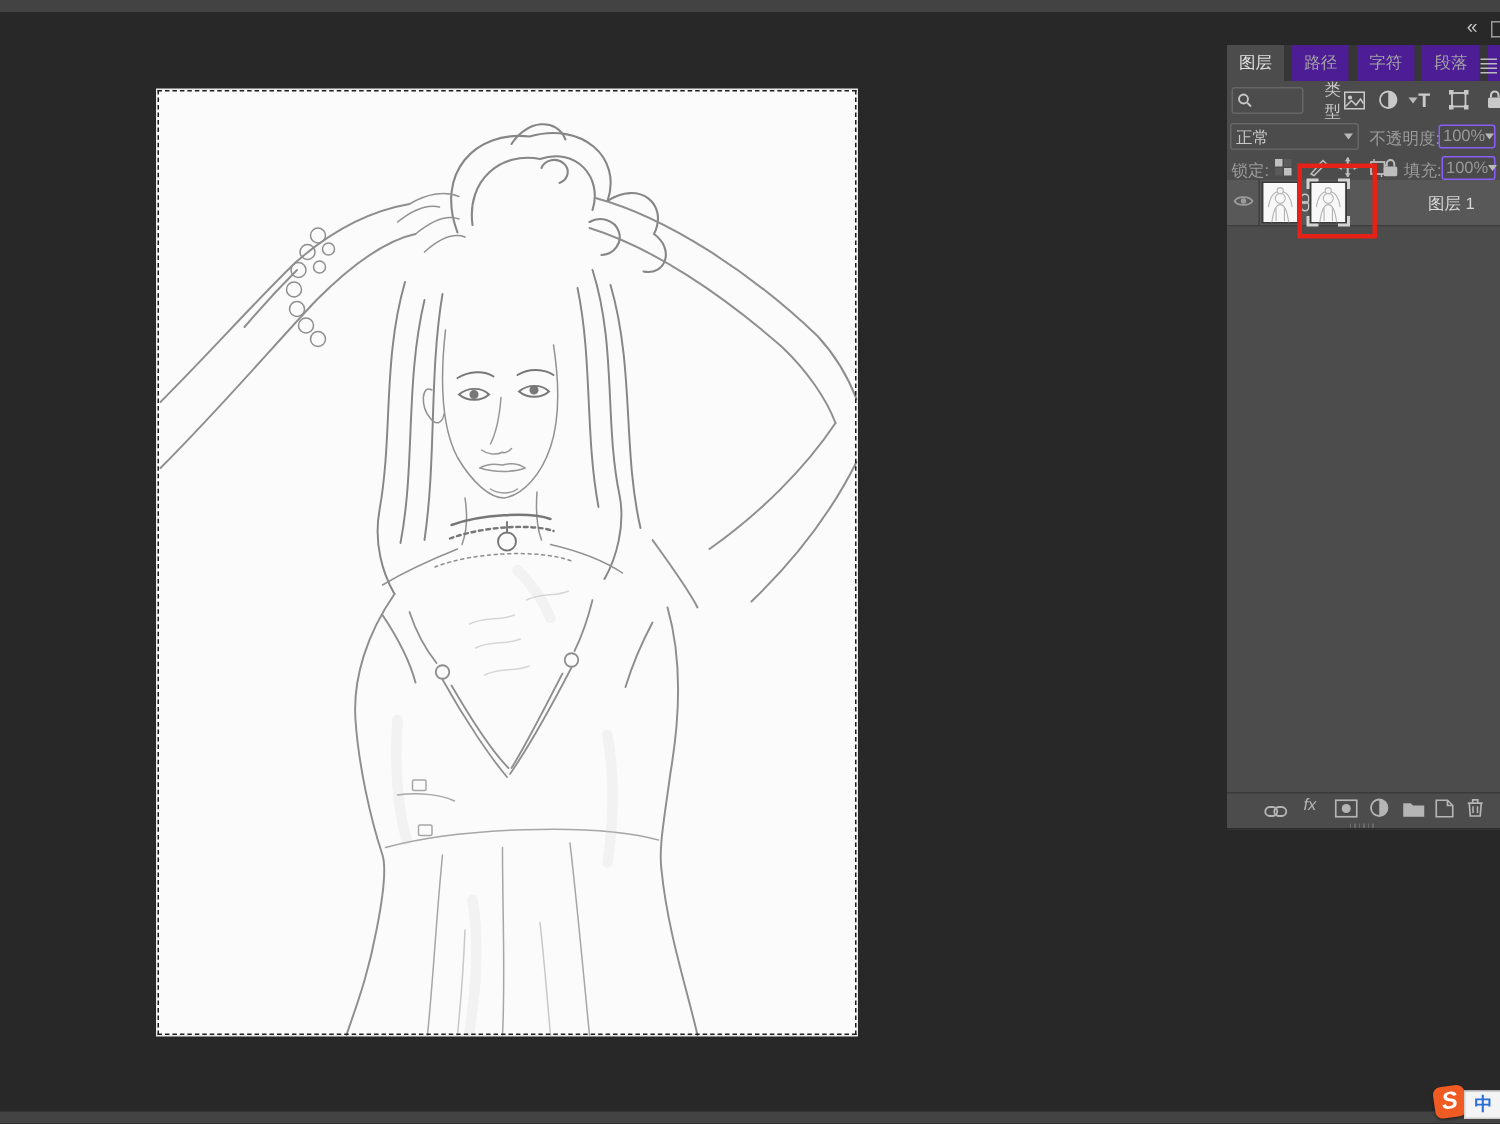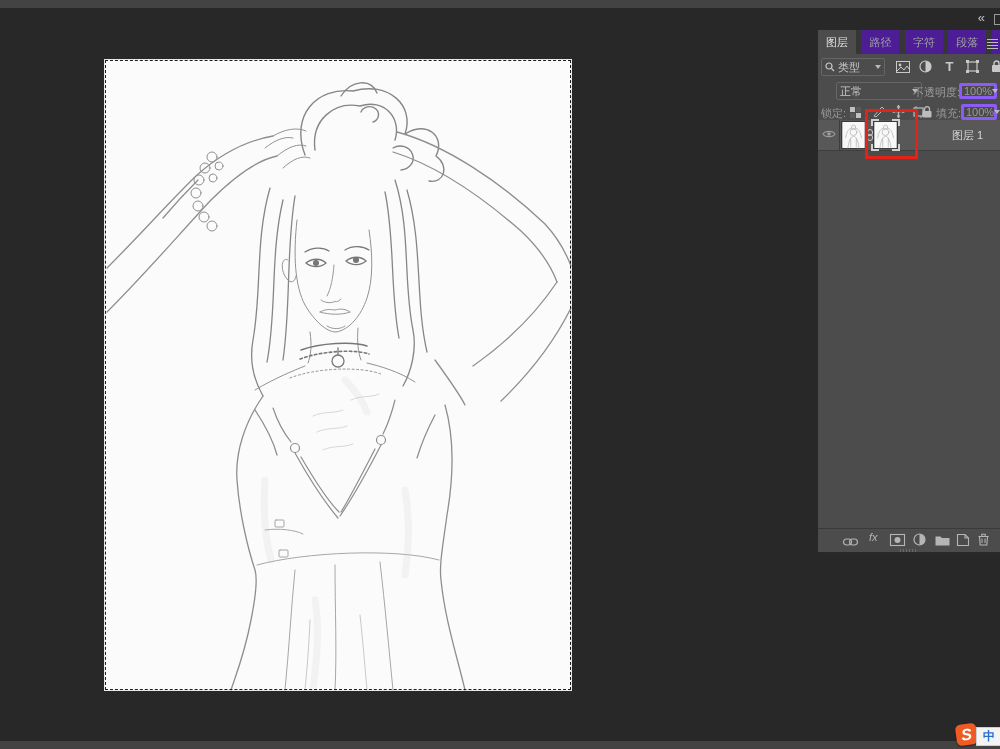--- a/index.html
+++ b/index.html
@@ -26,30 +26,30 @@
   .hdr-sliver{position:absolute;right:0;top:6px;width:5px;height:9px;border:1px solid #9a9a9a;border-right:none;}
   .tabbar{left:0;top:22px;width:182px;height:24px;background:#363636;white-space:nowrap;overflow:hidden;}
   .tab{display:inline-block;height:24px;line-height:24px;padding:0 8px;font-size:11px;color:#a3a3a3;background:#4c1d95;margin-right:1px;}
   .tab.active{background:#4c4c4c;color:#e2e2e2;}
   .panel-menu{position:absolute;right:2px;top:7px;width:11px;}
   .panel-menu div{height:1px;background:#bdbdbd;margin:2px 0;}
   .panel-body{left:0;top:46px;width:182px;height:498px;background:#4c4c4c;border-bottom:1px solid #2a2a2a;}
   .filter-row{left:0;top:48px;width:182px;height:22px;}
   .combo{display:flex;align-items:center;height:18px;background:#4c4c4c;border:1px solid #666;
     border-radius:2px;color:#c9c9c9;font-size:11px;padding:0 3px;box-sizing:border-box;}
-  .kind-combo{position:absolute;left:3px;top:2px;width:64px;}
+  .kind-combo{position:absolute;left:3px;top:2px;width:48px;gap:45px;}
   .chev{width:0;height:0;border-left:3px solid transparent;border-right:3px solid transparent;
     border-top:4px solid #b9b9b9;display:inline-block;margin-left:auto;}
   .f-icons{position:absolute;left:74px;top:2px;width:108px;height:18px;overflow:hidden;white-space:nowrap;}
   .f-ic{display:inline-block;width:17px;height:18px;vertical-align:top;text-align:center;margin-left:2px;}
   .blend-row{left:0;top:73px;width:182px;height:20px;font-size:11px;}
-  .blend-box{position:absolute;left:18px;top:1px;width:86px;}
+  .blend-box{position:absolute;left:2px;top:1px;width:86px;}
   .dim{color:#9b9b9b;font-size:11px;}
   .opacity-label{position:absolute;left:95px;top:4px;}
-  .val-box{position:absolute;display:flex;align-items:center;height:16px;border:3px solid #8b5cf6;
+  .val-box{position:absolute;display:flex;align-items:center;height:16px;border:1px solid #8b5cf6;
     border-radius:2px;color:#999;font-size:11px;padding:0 2px;box-sizing:border-box;background:#4a4a4a;}
   .opacity-val{left:141px;top:2px;width:38px;}
   .lock-row{left:0;top:94px;width:182px;height:20px;}
   .lock-label{position:absolute;left:3px;top:4px;}
   .l-ic{position:absolute;top:2px;width:15px;height:15px;text-align:center;}
   .fill-label{position:absolute;left:118px;top:4px;text-align:right;}
   .fill-val{left:143px;top:2px;width:36px;}
 
   
   .layers{left:0;top:112px;width:182px;}

